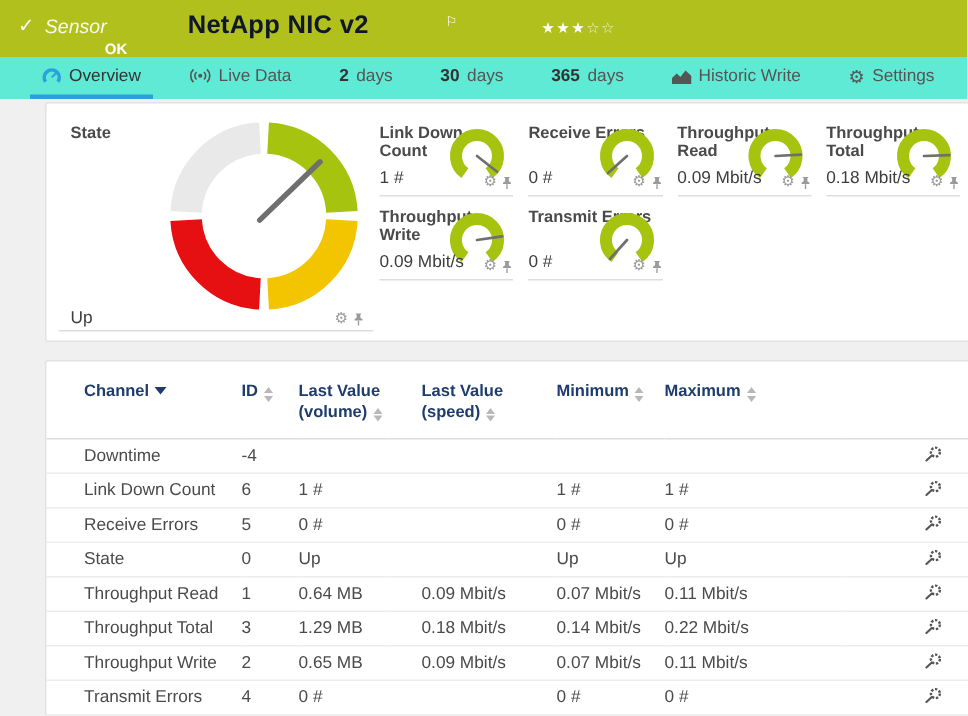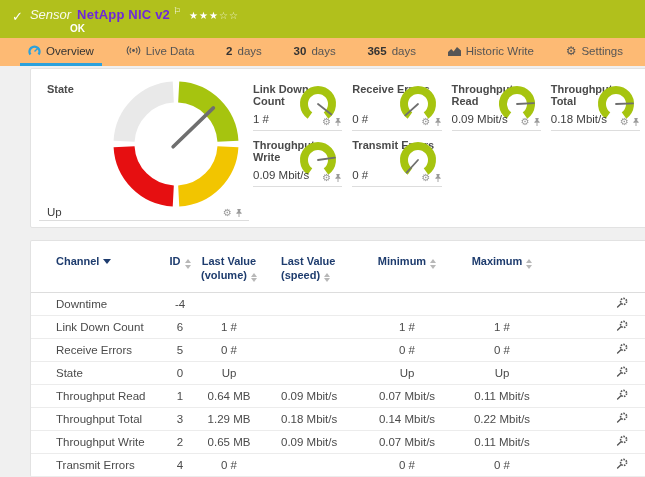--- a/index.html
+++ b/index.html
@@ -3,30 +3,30 @@
 <meta charset="utf-8">
 <style>
   * { margin:0; padding:0; box-sizing:border-box; }
   html,body { width:645px; height:477px; overflow:hidden; }
   body { font-family:"Liberation Sans","DejaVu Sans",sans-serif; background:#f0f0f0; color:#444; }
 
   
   .titlebar { height:38px; background:#b1c01c; display:flex; align-items:flex-start; padding:7px 10px 0 12px; }
   .check { color:#fff; font-size:13px; font-weight:bold; margin-right:7px; margin-top:2px; }
   .titletext { display:flex; flex-direction:column; }
-  .line1 { display:flex; align-items:baseline; }
+  .line1 { display:flex; align-items:baseline;gap:48px; }
   .kind { color:rgba(255,255,255,.92); font-style:italic; font-size:13px; margin-right:6px; }
-  .sname { color:#6d28d9; font-size:13px; font-weight:bold; letter-spacing:.2px; }
+  .sname { color:#0f172a; font-size:17px; font-weight:bold; letter-spacing:.2px; }
   .flag { color:#fff; font-size:9px; margin-left:3px; position:relative; top:-5px; cursor:pointer; }
   .stars { margin-left:8px; font-size:10px; letter-spacing:1px; cursor:pointer; }
   .sf { color:#fff; } .se { color:rgba(255,255,255,.75); }
   .status { color:#fff; font-size:10px; font-weight:bold; margin-left:20px; margin-top:1px;padding-left:20px; }
 
   
-  .tabbar { height:28px; background:#fdba74; display:flex; align-items:stretch; justify-content:space-between; padding:0 14px 0 20px; }
+  .tabbar { height:28px; background:#5eead4; display:flex; align-items:stretch; justify-content:space-between; padding:0 14px 0 20px; }
   .tab { display:flex; align-items:center; gap:5px; font-size:11.5px; color:#555; border-bottom:3px solid transparent; padding:0 8px; cursor:pointer; white-space:nowrap; }
   .tab .num { font-weight:bold; color:#333; }
   .tab.active { border-bottom-color:#2ba1dc; color:#333; }
   .tab svg, .tab .gear-glyph { flex:none; }
   .gear-glyph { font-size:12px; color:#555; line-height:1; }
 
   
   .card { position:absolute; left:30px; width:617px; background:#fff; border:1px solid #e2e2e2; border-radius:2px; }
   .gauges-card { top:68px; height:160px; }
   .table-card { top:240px; height:237px; border-bottom:none; }
@@ -47,21 +47,21 @@
   .mini .ptitle { position:absolute; left:0; top:8px; }
   .mini svg.mini-gauge { position:absolute; right:2px; top:10px; }
   .mini .pvalue { position:absolute; left:0; bottom:5px; }
   .mini .picons { position:absolute; right:0; bottom:3px; }
 
   
   table { width:100%; border-collapse:collapse; table-layout:fixed; }
   thead td { vertical-align:top; padding-top:14px; padding-bottom:9px; font-size:11px; font-weight:bold; color:#1e3c6e; border-bottom:1px solid #ddd; }
   tbody td { height:23px; font-size:11.5px; color:#4a4a4a; border-bottom:1px solid #ececec; padding-top:0; padding-bottom:0; }
   .col-channel { padding-left:25px; text-align:left; }
-  .col-id, .col-vol, .col-min, .col-max { text-align:center; }
+  .col-id, .col-vol, .col-min, .col-max { text-align:left; }
   .col-speed { text-align:left; padding-left:22px; }
   .col-edit { text-align:left; padding-left:55px; }
   .sort { display:inline-flex; flex-direction:column; margin-left:4px; vertical-align:2px; line-height:0; }
   .sort i { border-left:3.5px solid transparent; border-right:3.5px solid transparent; height:0; display:block; }
   .sort .up { border-bottom:4px solid #b8b8b8; margin-bottom:1.5px; }
   .sort .dn { border-top:4px solid #b8b8b8; }
   .caret { display:inline-block; margin-left:4px; vertical-align:1px;
            border-left:4px solid transparent; border-right:4px solid transparent; border-top:5px solid #1e3c6e; }
   .hdr2 { line-height:1.25; }
   .edit-ic { cursor:pointer; }

